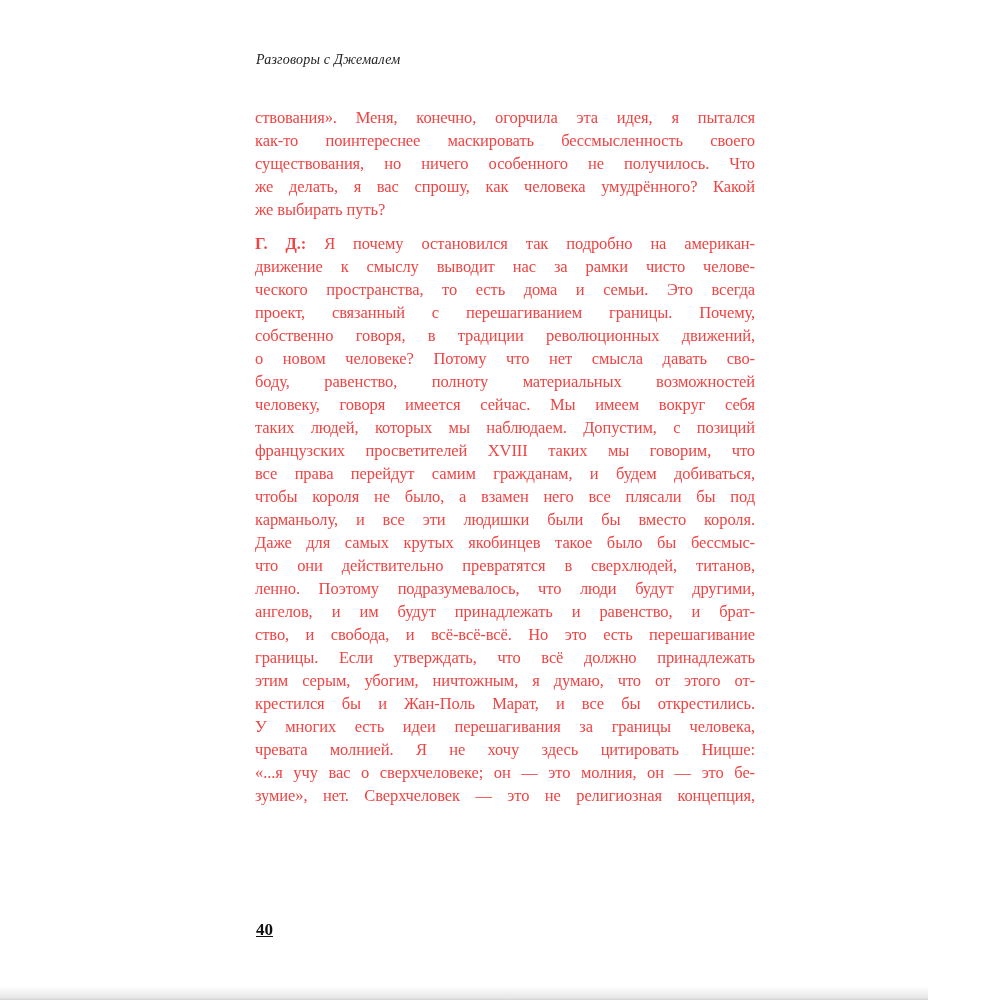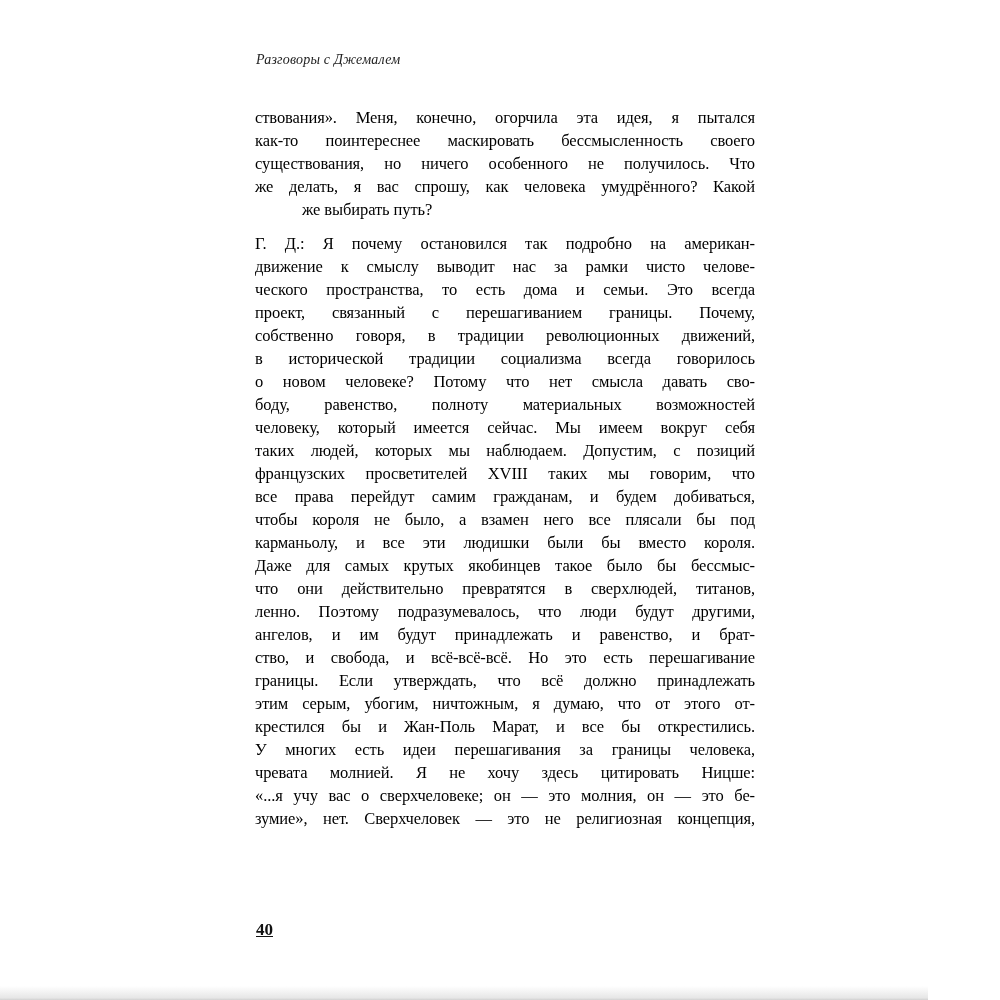--- a/index.html
+++ b/index.html
@@ -33,28 +33,27 @@
   }
   .paragraph { margin: 0; }
   .paragraph + .paragraph { margin-top: 11px; }
   .line {
     font-size: 16.5px;
     line-height: 23px;
     letter-spacing: -0.1px;
     text-align: justify;
     text-align-last: justify;
     white-space: normal;
-    color: #000000;
+    color: #ef4444;
   }
   .line.last {
     text-align-last: left;
-    margin-left: 47px;
   }
   .line b {
-    font-weight: normal;
+    font-weight: bold;
   }
   .page-number {
     position: absolute;
     top: 920px;
     left: 256px;
     font-weight: bold;
     font-size: 17px;
     color: #111;
     text-decoration: underline;
   }
@@ -81,24 +80,23 @@
         <div class="line">существования, но ничего особенного не получилось. Что</div>
         <div class="line">же делать, я вас спрошу, как человека умудрённого? Какой</div>
         <div class="line last">же выбирать путь?</div>
       </div>
       <div class="paragraph">
         <div class="line"><b>Г. Д.: </b>Я почему остановился так подробно на американ-</div>
         <div class="line">движение к смыслу выводит нас за рамки чисто челове-</div>
         <div class="line">ческого пространства, то есть дома и семьи. Это всегда</div>
         <div class="line">проект, связанный с перешагиванием границы. Почему,</div>
         <div class="line">собственно говоря, в традиции революционных движений,</div>
-        <div class="line">в исторической традиции социализма всегда говорилось</div>
         <div class="line">о новом человеке? Потому что нет смысла давать сво-</div>
         <div class="line">боду, равенство, полноту материальных возможностей</div>
-        <div class="line">человеку, который имеется сейчас. Мы имеем вокруг себя</div>
+        <div class="line">человеку, говоря имеется сейчас. Мы имеем вокруг себя</div>
         <div class="line">таких людей, которых мы наблюдаем. Допустим, с позиций</div>
         <div class="line">французских просветителей XVIII таких мы говорим, что</div>
         <div class="line">все права перейдут самим гражданам, и будем добиваться,</div>
         <div class="line">чтобы короля не было, а взамен него все плясали бы под</div>
         <div class="line">карманьолу, и все эти людишки были бы вместо короля.</div>
         <div class="line">Даже для самых крутых якобинцев такое было бы бессмыс-</div>
         <div class="line">что они действительно превратятся в сверхлюдей, титанов,</div>
         <div class="line">ленно. Поэтому подразумевалось, что люди будут другими,</div>
         <div class="line">ангелов, и им будут принадлежать и равенство, и брат-</div>
         <div class="line">ство, и свобода, и всё-всё-всё. Но это есть перешагивание</div>

